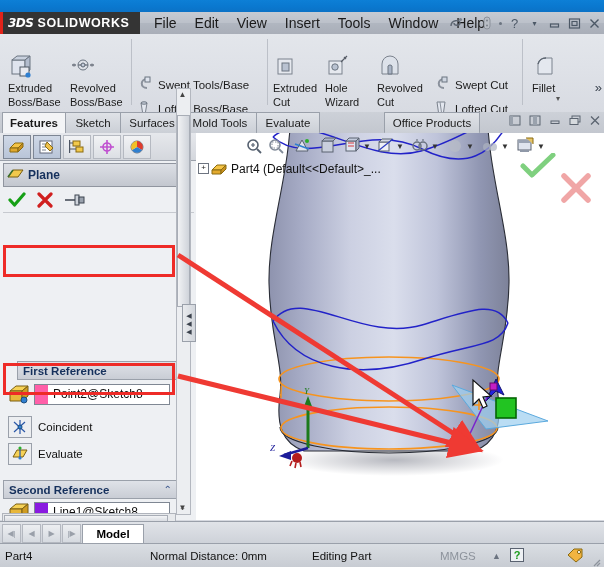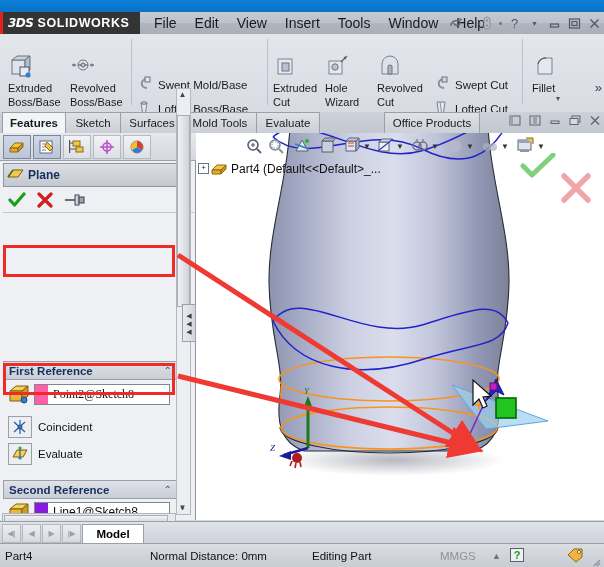--- a/index.html
+++ b/index.html
@@ -55,21 +55,21 @@
     justify-content:center;font-size:11.5px;color:#1b1b1b;
     background:linear-gradient(to bottom,#dfe2e7,#cbcfd6);
     border:1px solid #9aa0aa;border-bottom:none;border-radius:1px;cursor:default;}
   .ctab.active{background:#f3f4f6;font-weight:bold;border-bottom:1px solid #f3f4f6;}
   .doc-ctrls{position:absolute;right:3px;top:2px;display:flex;align-items:center;gap:7px;}
   .dc{width:13px;height:12px;color:#525a66;font-size:11px;display:flex;
      align-items:center;justify-content:center;}
 
   
   .leftpanel{position:absolute;left:0;top:133px;width:195px;height:387px;
-    background:#eef0f3;border-right:1px solid #8d929c;}
+    background:#eef0f3;border-right:1px solid #8d929c;padding-left:8px;}
   .fm-tabs{position:absolute;left:0;top:0;width:195px;height:27px;
     background:linear-gradient(to bottom,#e6e8ec,#d4d7dd);border-bottom:1px solid #9aa0aa;
     display:flex;align-items:center;padding-left:3px;gap:2px;}
   .fmtab{width:26px;height:22px;border:1px solid #b5b9c1;
     background:linear-gradient(to bottom,#f2f3f5,#dcdfe4);
     display:flex;align-items:center;justify-content:center;cursor:default;}
   .fmtab.sel{background:linear-gradient(to bottom,#cfd8e6,#b9c5d8);border-color:#7d8694;}
 
   .pm-head{position:absolute;left:3px;top:30px;width:186px;height:22px;
     background:linear-gradient(to bottom,#dcdfe5,#c3c7cf);border:1px solid #909season;}
@@ -240,21 +240,21 @@
       <div class="lbl">Boss/Base</div>
     </div>
 
     <div class="small-btn" style="left:135px;top:40px">
       <div class="ico-sm">
         <svg width="18" height="18" viewBox="0 0 18 18">
             <path d="M12,3 C5,3 5,12 12,12" fill="none" stroke="#8a919c" stroke-width="2"></path>
             <rect x="10" y="1" width="5" height="5" fill="#dfe4ee" stroke="#6b7480"></rect>
           </svg>
       </div>
-      <div class="lbl">Swept Mold/Base</div>
+      <div class="lbl">Swept Tools/Base</div>
     </div>
     <div class="small-btn" style="left:135px;top:64px">
       <div class="ico-sm">
         <svg width="18" height="18" viewBox="0 0 18 18">
             <path d="M6,3 L12,3 L10,15 L8,15 Z" fill="#e3e7ef" stroke="#7b828d"></path>
             <ellipse cx="9" cy="3" rx="3" ry="1.2" fill="#cdd4e0" stroke="#6b7480"></ellipse>
           </svg>
       </div>
       <div class="lbl">Lofted Boss/Base</div>
     </div>
@@ -441,33 +441,33 @@
       <svg width="18" height="16" viewBox="0 0 18 16">
         <path d="M3,2 L15,14 M15,2 L3,14" stroke="#d01f1f" stroke-width="3.2" stroke-linecap="round"></path>
       </svg>
       <svg width="22" height="16" viewBox="0 0 22 16">
         <path d="M1,8 L11,8" stroke="#3c4450" stroke-width="1.5"></path>
         <rect x="11" y="3" width="4" height="10" fill="#cfd4dc" stroke="#3c4450"></rect>
         <rect x="15" y="5" width="5" height="6" fill="#9aa2ad" stroke="#3c4450"></rect>
       </svg>
     </div>
 
-    <div class="sec-head" style="left:3px;top:228px;width:172px">
+    <div class="sec-head" style="left:17px;top:228px;width:172px">
       <span class="t">First Reference</span>
       <span class="cv">⌃</span>
     </div>
 
     <div class="ref-row" style="left:8px;top:249px;width:164px">
       <svg width="24" height="22" viewBox="0 0 24 22">
         <path d="M2,8 L8,3 L20,3 L14,8 Z" fill="#f6d257" stroke="#7a5f12"></path>
         <path d="M2,8 L2,18 L14,18 L14,8 Z" fill="#e8b73a" stroke="#7a5f12"></path>
         <path d="M14,8 L20,3 L20,13 L14,18 Z" fill="#cf9c22" stroke="#7a5f12"></path>
         <circle cx="16" cy="17" r="3" fill="#2f7fd0" stroke="#1a4c80"></circle>
       </svg>
-      <div class="ref-field" style="width:130px;margin-left:2px;font-family:Liberation Serif, serif;">
+      <div class="ref-field" style="width:130px;margin-left:2px;">
         <div class="swatch" style="background:#ff5fa8;margin-left:-4px;margin-right:5px;"></div>
         <span>Point2@Sketch8</span>
       </div>
     </div>
 
     <div class="opt-row" style="left:8px;top:283px;width:160px">
       <div class="opt-ico">
         <svg width="18" height="16" viewBox="0 0 18 16">
           <path d="M3,13 L14,3 M3,3 L14,13 M9,1 L9,15" stroke="#2a57a8" stroke-width="1.2"></path>
           <circle cx="9" cy="8" r="2" fill="#2f7fd0" stroke="#1a4c80"></circle>

